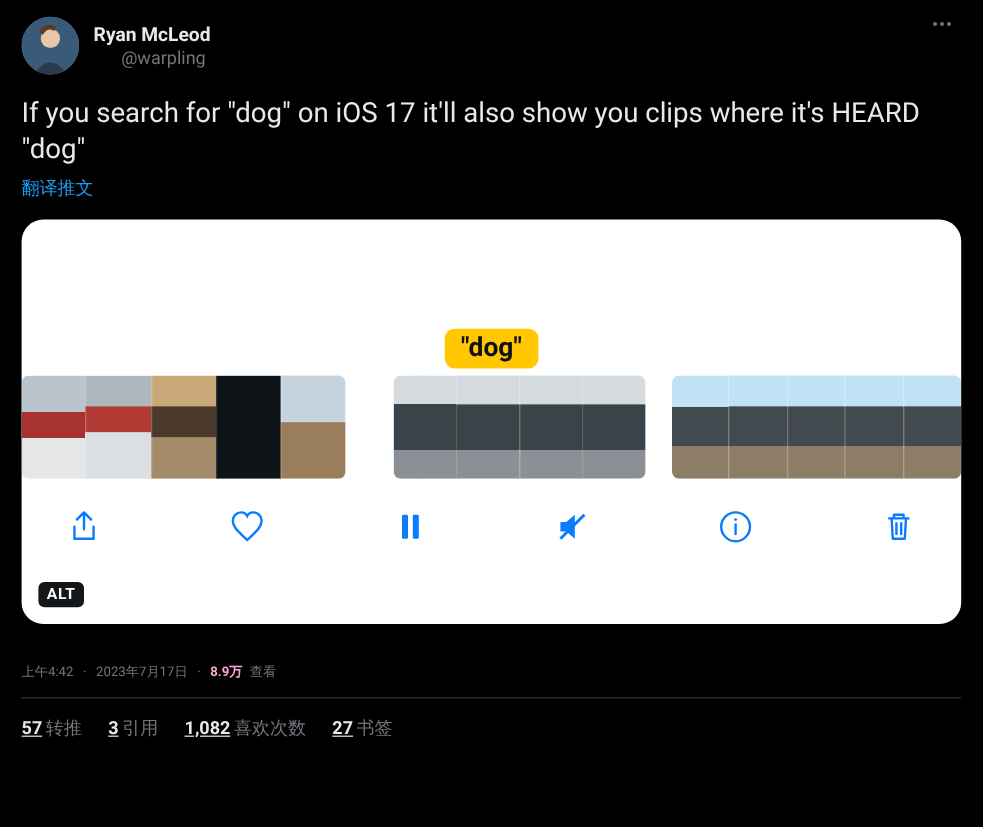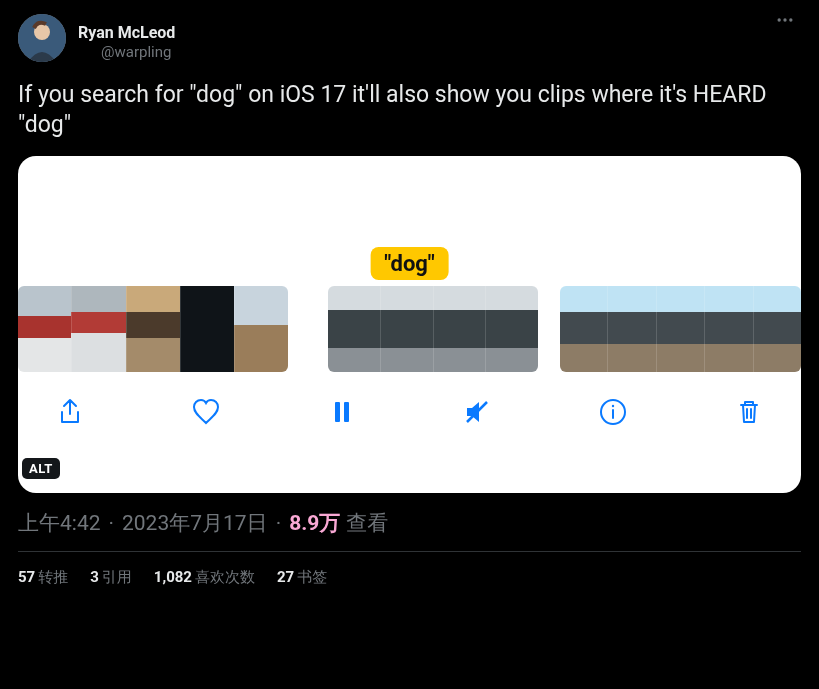--- a/index.html
+++ b/index.html
@@ -1,18 +1,18 @@
 <!DOCTYPE html>
 <html><head>
 <meta charset="utf-8">
 <style>
   * { box-sizing: border-box; margin: 0; padding: 0; }
   html, body { width: 819px; height: 689px; background: #000; font-family: -apple-system, BlinkMacSystemFont, "Segoe UI", Roboto, Helvetica, Arial, sans-serif; color: #e7e9ea; overflow: hidden; }
   .tweet { padding: 14px 18px 0 18px; position: relative; }
-  .header { display: flex; align-items: flex-end; }
+  .header { display: flex; align-items: center; }
   .avatar { width: 48px; height: 48px; border-radius: 50%; background: #888; flex-shrink: 0; margin-right: 12px; overflow: hidden; }
   .avatar svg { width: 100%; height: 100%; display: block; }
   .names { display: flex; flex-direction: column; line-height: 1.25; }
   .display-name { font-weight: 700; font-size: 16px; color: #e7e9ea; }
   .handle { font-size: 15px; color: #71767b; margin-left: 23px; }
   .more { position: absolute; top: 10px; right: 24px; color: #71767b; cursor: pointer; }
   .more svg { width: 20px; height: 20px; }
   .body-text { margin-top: 18px; font-size: 23px; line-height: 1.3; color: #e7e9ea; font-weight: 400; letter-spacing: 0; }
   .translate { color: #1d9bf0; font-size: 15px; margin-top: 8px; cursor: pointer; }
   .media-card { margin-top: 16px; background: #fff; border-radius: 18px; overflow: hidden; position: relative; height: 337px; }
@@ -32,27 +32,27 @@
   .frame.d { background: #0f1418; }
   .frame.e { background: linear-gradient(180deg,#c8d4dd 0%, #c8d4dd 45%, #9a7d5a 45%); }
   .frame.f { background: linear-gradient(180deg,#d5dbdf 0%, #d5dbdf 28%, #3a4347 28%, #3a4347 72%, #8a9095 72%); }
   .frame.g { background: linear-gradient(180deg,#bfe3f4 0%, #bfe3f4 30%, #424a4f 30%, #424a4f 68%, #8d7c66 68%); }
   .playhead { position: absolute; left: 20px; top: -4px; bottom: -4px; width: 5px; background: #fff; border-radius: 3px; box-shadow: 0 0 0 1px rgba(0,0,0,0.2); }
   .toolbar { display: flex; justify-content: space-between; align-items: center; padding: 22px 34px 0 34px; }
   .tb-btn { width: 36px; height: 36px; display: flex; align-items: center; justify-content: center; cursor: pointer; }
   .tb-btn svg { width: 32px; height: 32px; stroke: #0a7aff; fill: none; stroke-width: 2; }
   .tb-btn.pause svg rect { fill: #0a7aff; stroke: none; }
   .tb-btn.mute svg { stroke: #0a7aff; }
-  .alt-badge { position: absolute; left: 4px; bottom: 14px; background: #14171a; color: #fff; font-size: 13px; font-weight: 700; padding: 3px 7px; border-radius: 5px; letter-spacing: 0.5px; }
-  .meta-row { margin-top: 16px; color: #71767b; font-size: 21px; display: flex; align-items: center; gap: 4px; }
+  .alt-badge { position: absolute; left: 14px; bottom: 14px; background: #14171a; color: #fff; font-size: 13px; font-weight: 700; padding: 3px 7px; border-radius: 5px; letter-spacing: 0.5px; }
+  .meta-row { margin-top: 32px; color: #71767b; font-size: 11px; display: flex; align-items: center; gap: 4px; }
   .meta-row .dot::before { content: "·"; margin: 0 4px; }
   .meta-row .views-count { color: #f9a8d4; font-weight: 700; }
   .divider { border: none; border-top: 1px solid #2f3336; margin-top: 14px; }
   .stats-row { display: flex; gap: 22px; padding: 16px 0 0 0; font-size: 15px; color: #71767b; }
-  .stat b { color: #e7e9ea; font-weight: 700; margin-right: 3px; }
+  .stat b { color: #e7e9ea; font-weight: 700; margin-right: 3px; text-decoration: underline; }
   .clip-group.g2 { position: relative; }
 </style>
 </head>
 <body>
 
 <div class="tweet">
 
   <div class="header">
     <div class="avatar">
       <svg viewBox="0 0 48 48">
@@ -70,20 +70,21 @@
       <svg viewBox="0 0 24 24">
           <circle cx="5" cy="12" r="2" fill="#71767b"></circle>
           <circle cx="12" cy="12" r="2" fill="#71767b"></circle>
           <circle cx="19" cy="12" r="2" fill="#71767b"></circle>
         </svg>
     </div>
   </div>
 
   <div class="body-text">If you search for "dog" on iOS 17 it'll also show you clips where it's HEARD "dog"</div>
 
+  <div class="translate">翻译推文</div>
 
   <div class="media-card">
     <div class="media-top">
       <div class="dog-chip">"dog"</div>
       <div class="yellow-mark"></div>
     </div>
     <div class="clips-row">
       <div class="clip-group g1">
         <div class="frame a"></div>
         <div class="frame b"></div>

